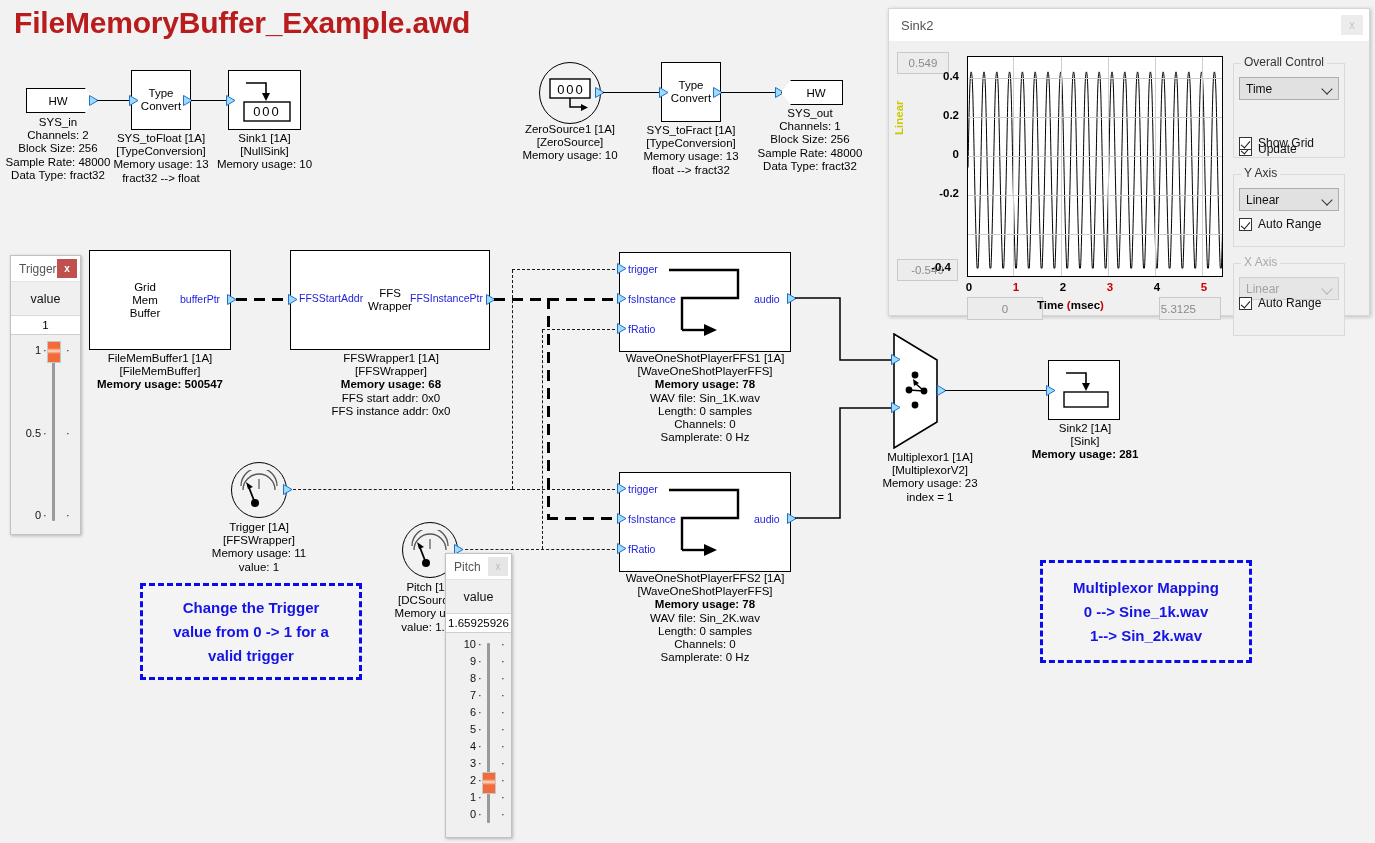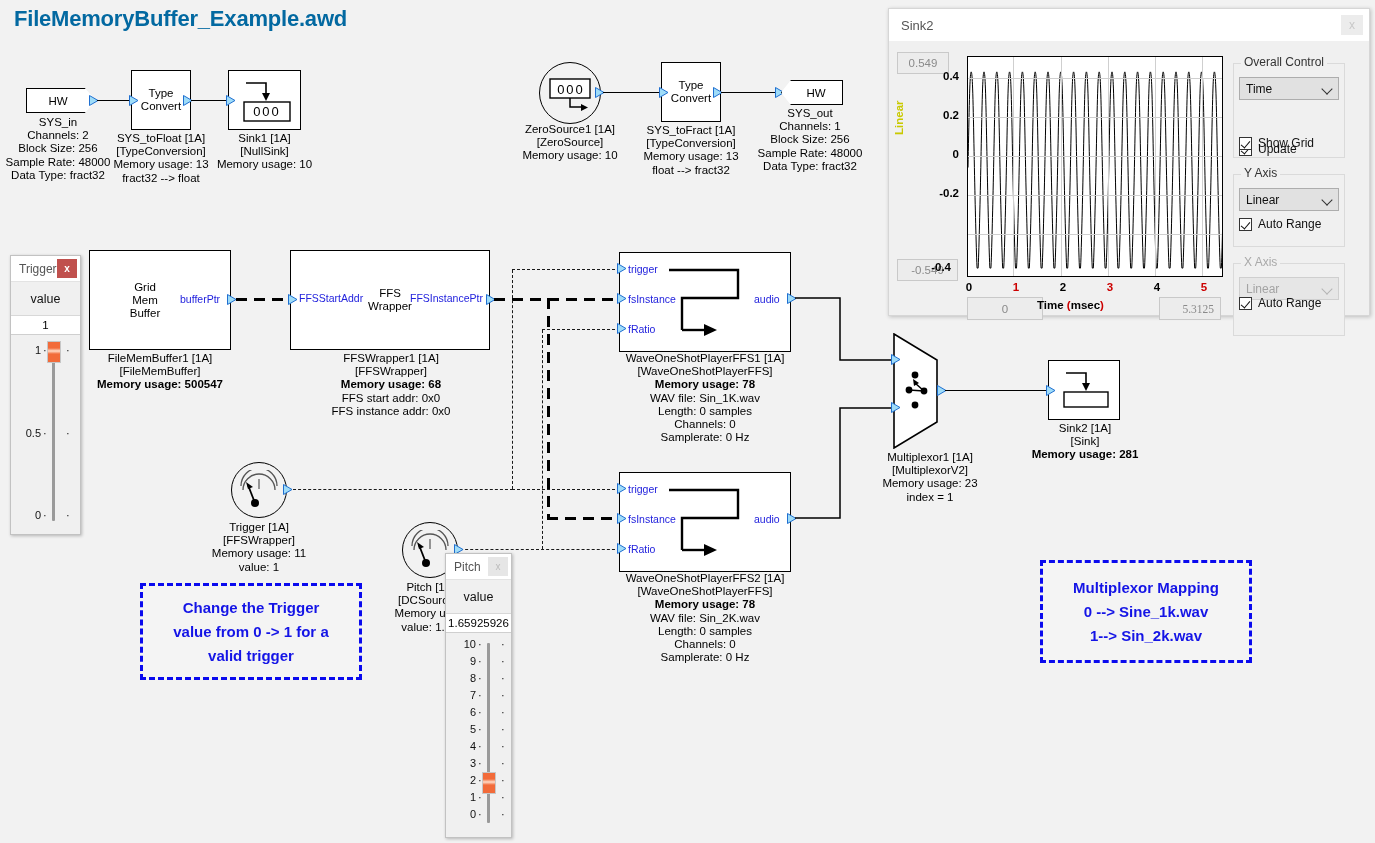--- a/index.html
+++ b/index.html
@@ -10,22 +10,22 @@
     font-family:"Liberation Sans", sans-serif;
     position:relative;
     overflow:hidden;
     -webkit-font-smoothing:antialiased;
   }
   .abs { position:absolute; }
 
   
   #doc-title {
     left:14px; top:6px;
-    font-size:22px; font-weight:bold;
-    color:#0369a1;
+    font-size:30px; font-weight:bold;
+    color:#b91c1c;
     letter-spacing:-0.2px;
     white-space:nowrap;
   }
 
   
   .blk {
     background:#ffffff;
     border:1.6px solid #000;
     display:flex; align-items:center; justify-content:center;
     text-align:center;
@@ -713,21 +713,21 @@
   </div>
 
   <div class="xtick" style="left:72px;  top:272px; color:#000;">0</div>
   <div class="xtick" style="left:119px; top:272px; color:#c00;">1</div>
   <div class="xtick" style="left:166px; top:272px; color:#000;">2</div>
   <div class="xtick" style="left:213px; top:272px; color:#c00;">3</div>
   <div class="xtick" style="left:260px; top:272px; color:#000;">4</div>
   <div class="xtick" style="left:307px; top:272px; color:#c00;">5</div>
 
   <div class="minibox" style="left:78px; top:288px; width:76px; height:23px;">0</div>
-  <div class="minibox" style="left:270px; top:288px; width:62px; height:23px; justify-content:flex-end; padding-right:6px;font-family:Liberation Serif, serif;">5.3125</div>
+  <div class="minibox" style="left:270px; top:288px; width:62px; height:23px; justify-content:flex-end; padding-right:24px;">5.3125</div>
   <div id="xlabel">
     <span style="color:#000;">Time </span><span style="color:#c00;">(</span><span style="color:#000;">msec</span><span style="color:#c00;">)</span>
   </div>
 
   <div class="fieldset" style="left:344px; top:54px; width:112px; height:95px;">
     <span class="fs-legend">Overall Control</span>
   </div>
   <div class="combo" style="left:350px; top:68px; width:100px;">
     <span>Time</span>
     <span class="chev"></span>

